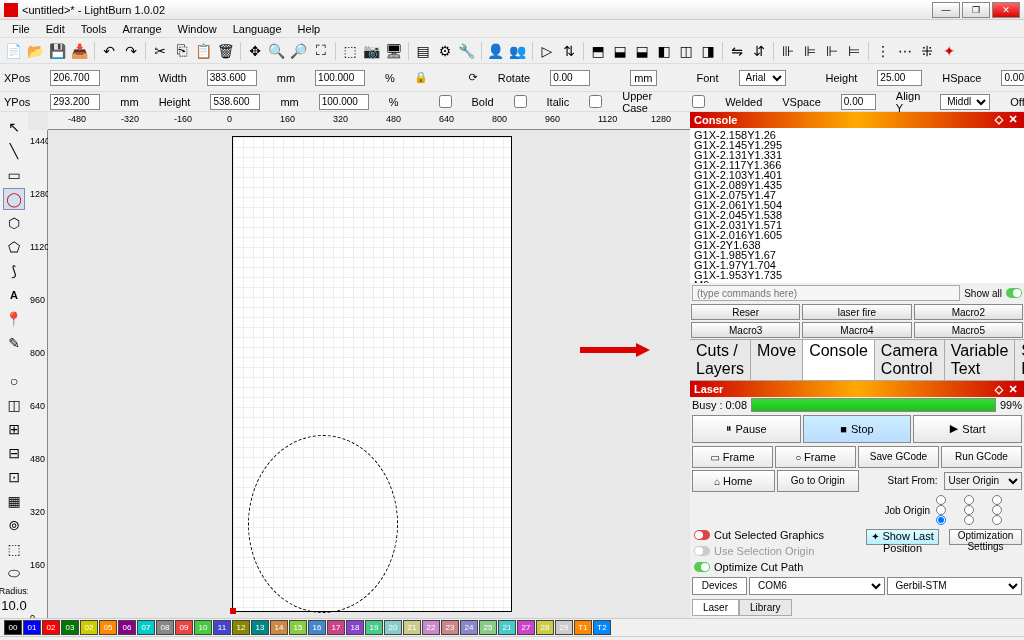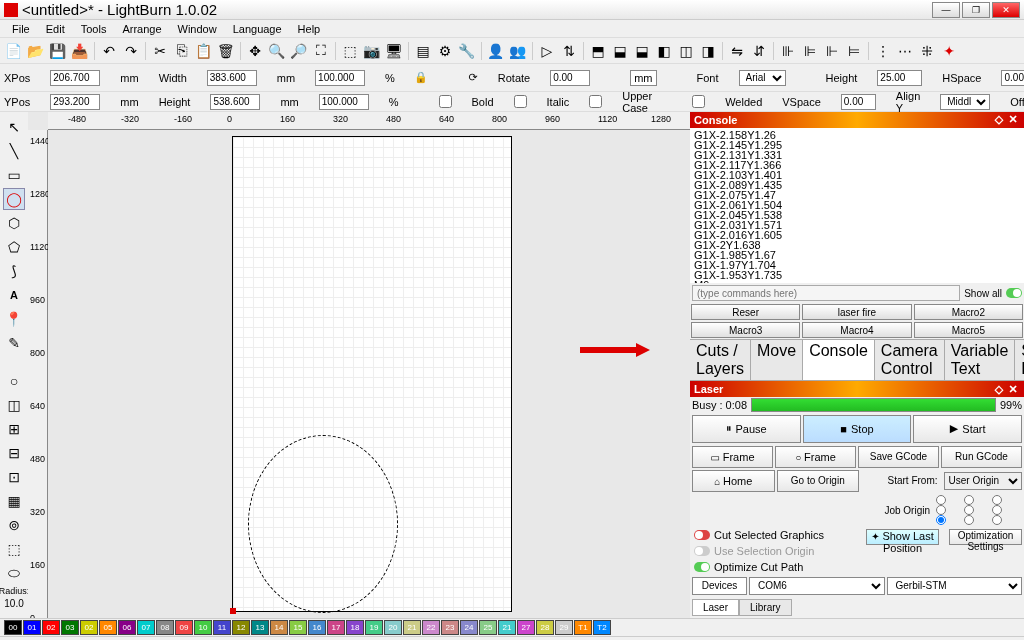--- a/index.html
+++ b/index.html
@@ -1,19 +1,19 @@
 <!DOCTYPE html>
 <html><head>
 <meta charset="utf-8">
 <style>
 *{margin:0;padding:0;box-sizing:border-box;font-family:Tahoma,sans-serif;font-size:11px;user-select:none}
 body{background:#f0f0f0;width:1024px;height:640px;overflow:hidden;position:relative}
 .titlebar{height:20px;background:linear-gradient(#fff,#e8e8e8);border-bottom:1px solid #ccc;display:flex;align-items:center;padding:0 4px}
 .titlebar .icon{width:14px;height:14px;background:#d00;margin-right:4px}
-.titlebar .title{flex:1;font-size:15px}
+.titlebar .title{flex:1;font-size:11px}
 .winbtns{display:flex;gap:2px}
 .winbtn{width:28px;height:16px;border:1px solid #888;background:linear-gradient(#fff,#ddd);font-size:9px;text-align:center;line-height:14px}
 .winbtn.close{background:linear-gradient(#f66,#d00);color:#fff}
 .menubar{height:18px;background:#f0f0f0;display:flex;align-items:center;padding:0 4px;border-bottom:1px solid #ddd}
 .menubar span{padding:2px 8px;font-size:11px;cursor:pointer}
 .toolbar1{height:26px;background:#f0f0f0;display:flex;align-items:center;padding:0 4px;gap:2px;border-bottom:1px solid #ddd}
 .tbtn{width:20px;height:20px;border:none;background:transparent;display:flex;align-items:center;justify-content:center;font-size:14px;cursor:pointer}
 .sep{width:1px;height:18px;background:#ccc;margin:0 2px}
 .toolbar2{height:28px;background:#f0f0f0;display:flex;align-items:center;padding:0 4px;gap:20px;border-bottom:1px solid #ddd;font-size:10px}
 .tinput{width:50px;height:16px;border:1px solid #888;background:#fff;padding:0 2px;font-size:10px}
@@ -224,21 +224,21 @@
     <div class="ltool">○</div>
     <div class="ltool">◫</div>
     <div class="ltool">⊞</div>
     <div class="ltool">⊟</div>
     <div class="ltool">⊡</div>
     <div class="ltool">▦</div>
     <div class="ltool">⊚</div>
     <div class="ltool">⬚</div>
     <div class="ltool">⬭</div>
     <div style="font-size:9px;text-align:center">Radius:</div>
-    <div style="font-size:10px">10.0</div>
+    <div style="font-size:13px">10.0</div>
   </div>
 
   <div class="canvas-area">
     <div class="ruler-h" id="rh">
         <span style="left: 20px;">-480</span>
         <span style="left: 73px;">-320</span>
         <span style="left: 126px;">-160</span>
         <span style="left: 179px;">0</span>
         <span style="left: 232px;">160</span>
         <span style="left: 285px;">320</span>

